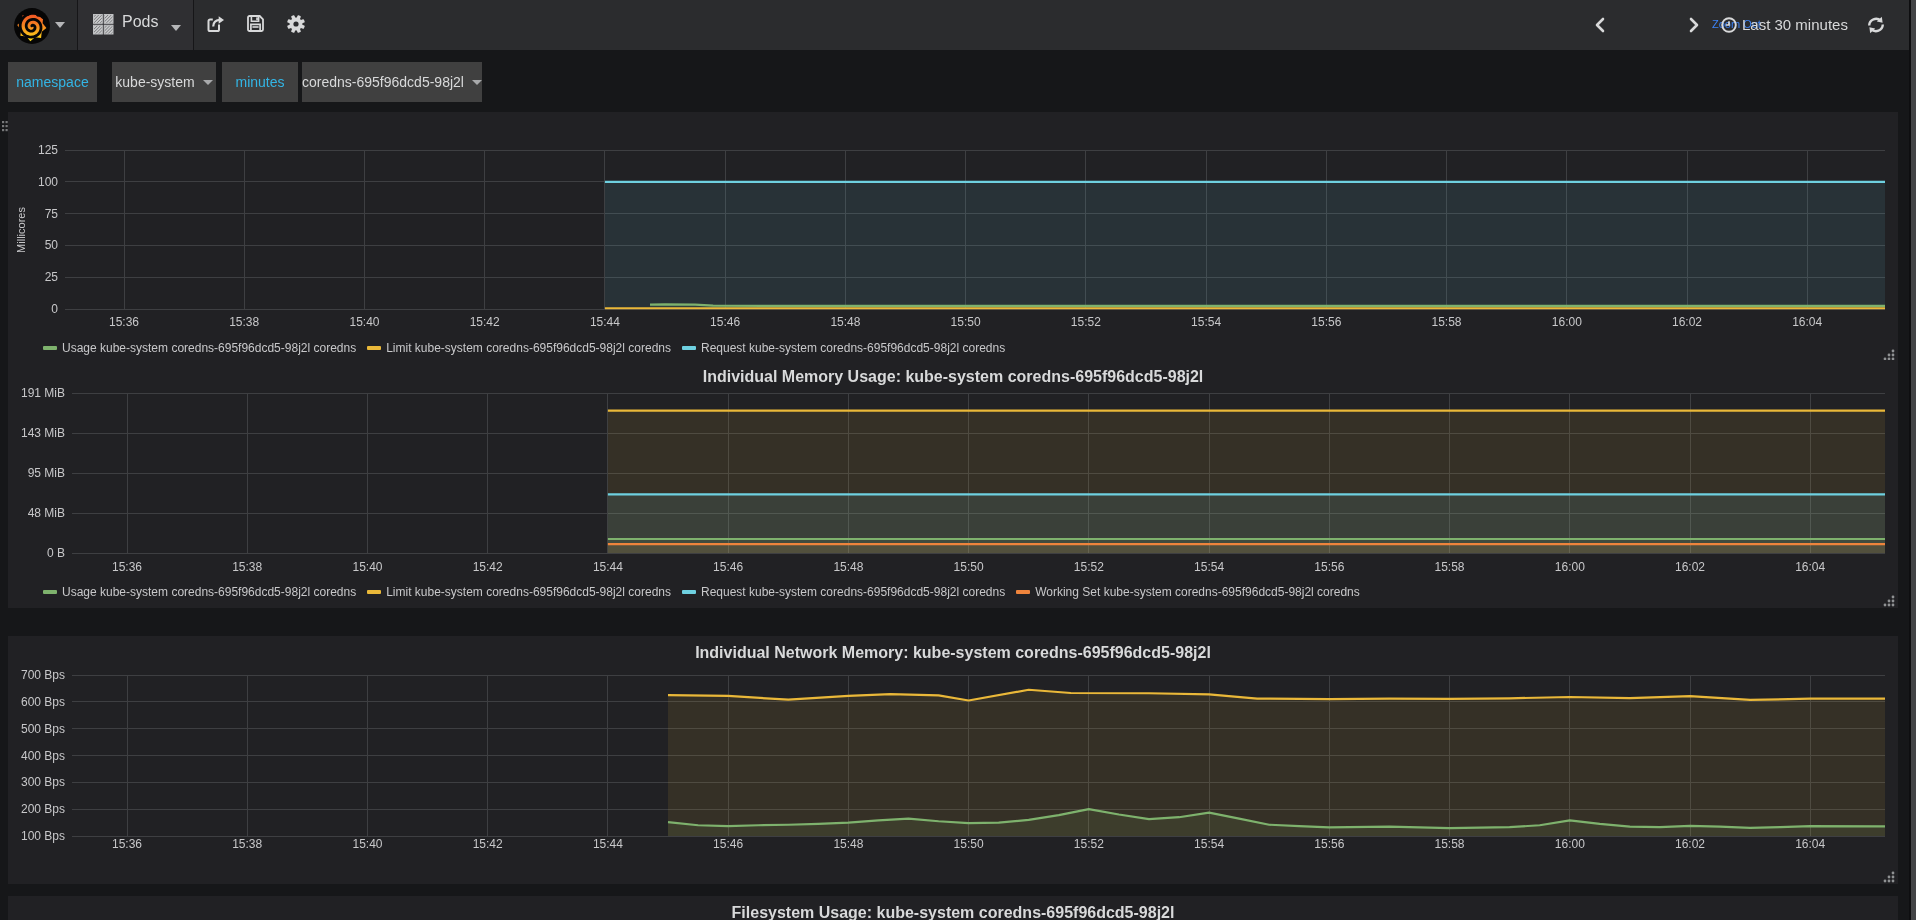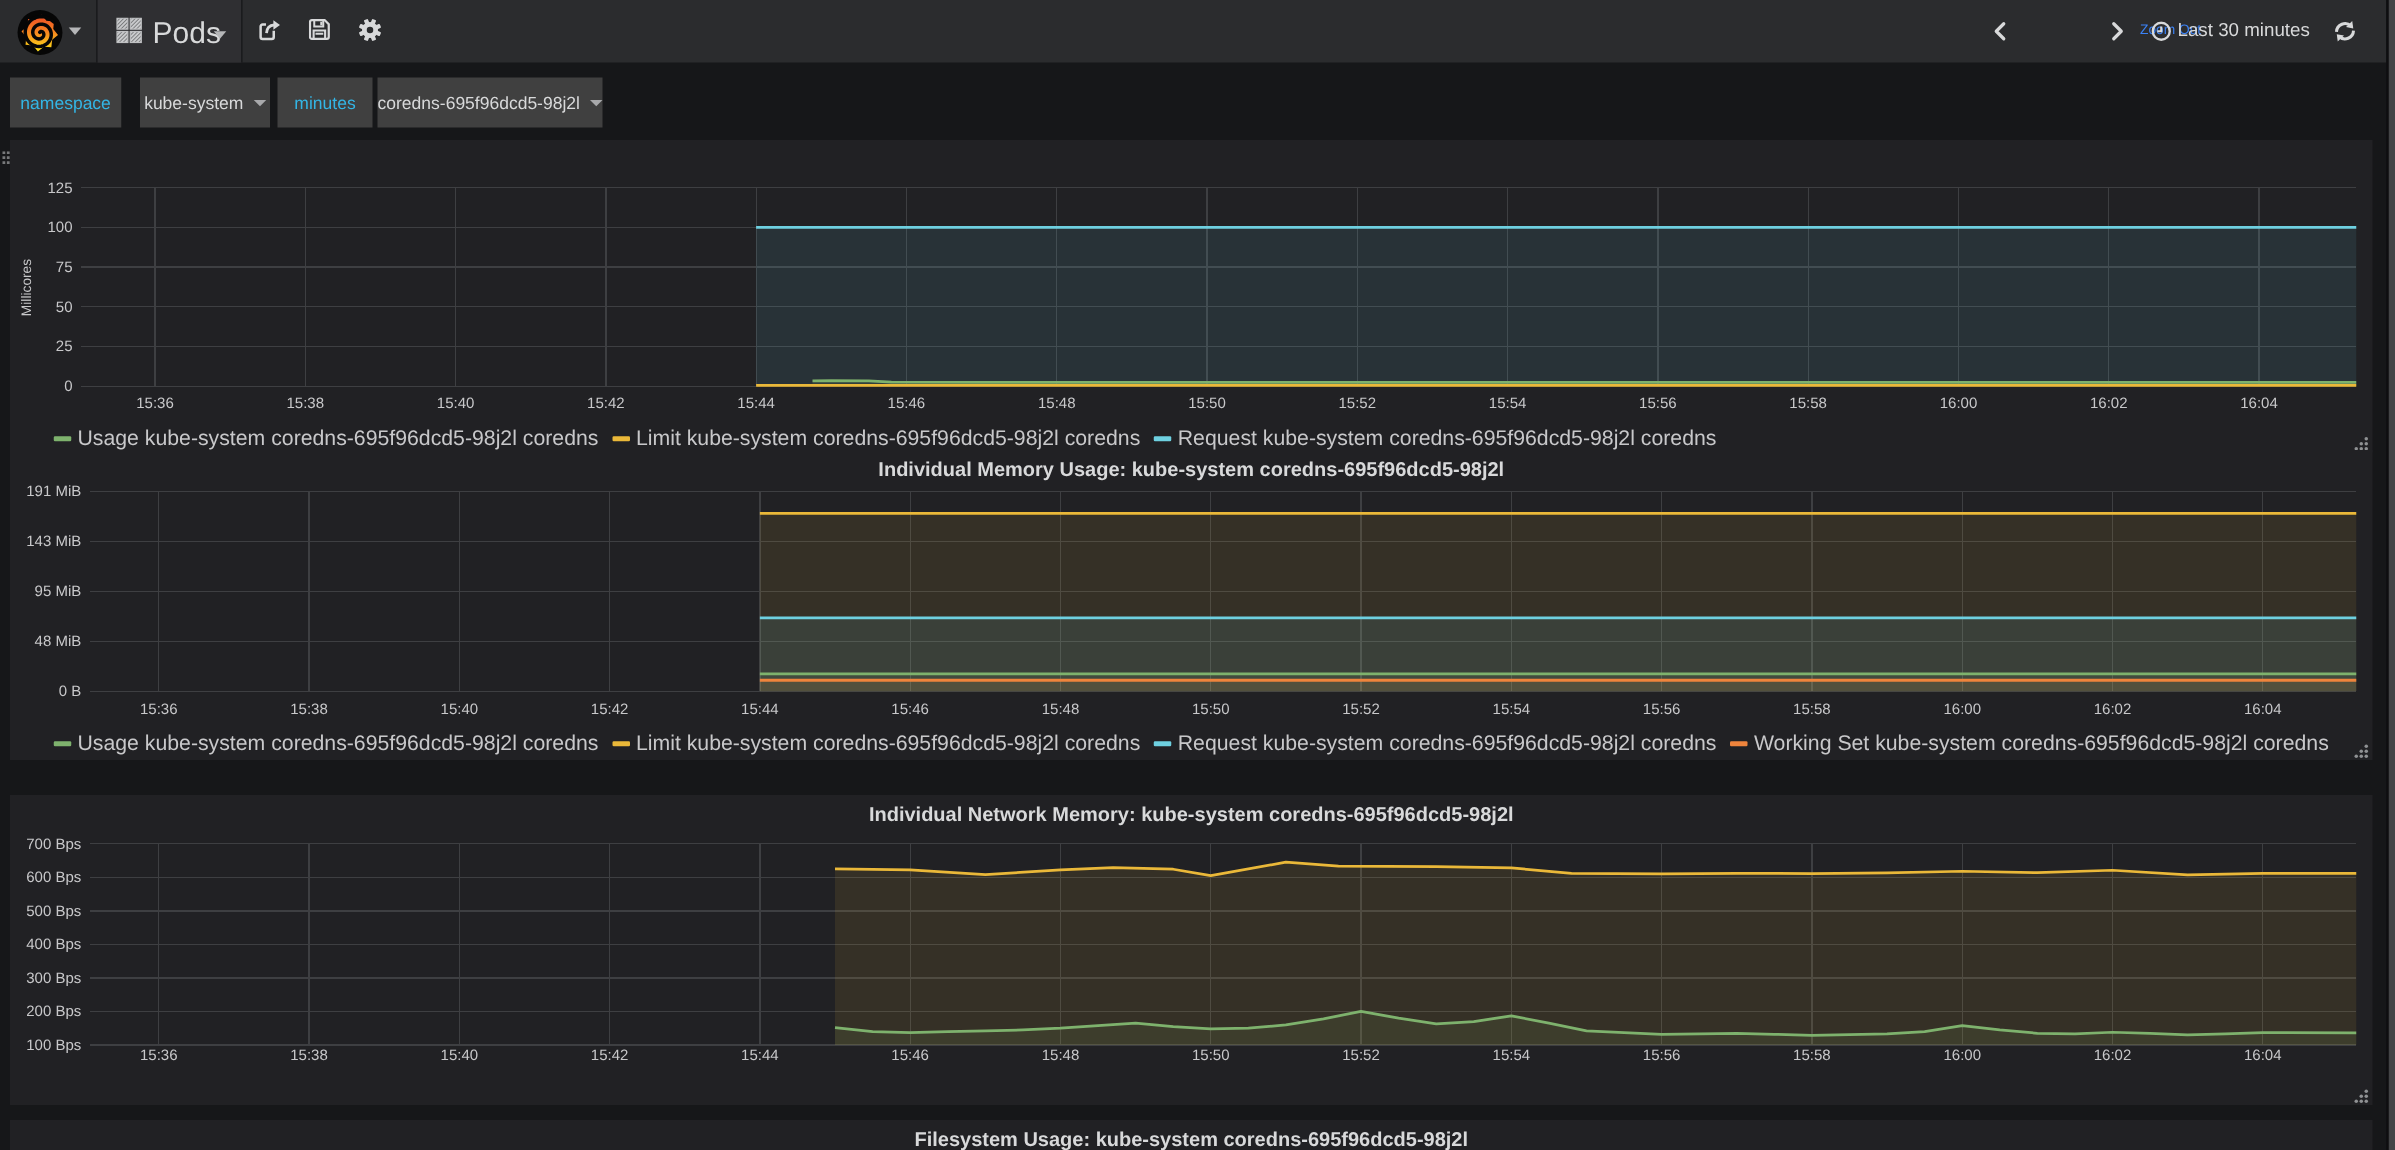--- a/index.html
+++ b/index.html
@@ -1,20 +1,20 @@
 <!DOCTYPE html>
 <html><head><meta charset="utf-8"><style>
 * { margin:0; padding:0; box-sizing:border-box; }
 html,body { width:1916px; height:920px; background:#161719; overflow:hidden;
   font-family:"Liberation Sans", sans-serif; }
 .abs { position:absolute; }
 .panel { position:absolute; left:8px; width:1890px; background:#212124; }
 .ptitle { position:absolute; left:0; right:0; text-align:center;
   font-size:16px; font-weight:bold; color:#d8d9da; letter-spacing:0; }
-.legend { position:absolute; display:flex; align-items:flex-end; font-size:17px; color:#c8c8ca; }
+.legend { position:absolute; display:flex; align-items:flex-end; font-size:12px; color:#c8c8ca; }
 .litem { display:flex; align-items:center; margin-right:11px; white-space:nowrap;}
 .ldash { width:14px; height:4px; border-radius:1px; margin-right:5px; display:inline-block;}
 .vbox { position:absolute; top:62px; height:40px; background:#404040;
   display:flex; align-items:center; justify-content:center; font-size:14px; }
 .caret { display:inline-block; width:0; height:0; border-left:5px solid transparent;
   border-right:5px solid transparent; border-top:5px solid #a8a9ab; margin-left:8px; }
 </style></head><body>
 
 <div class="abs" style="left:0;top:0;width:1909px;height:50px;background:#2b2c2e"></div>
 <div class="abs" style="left:78px;top:0;width:115px;height:50px;background:#2f2f32"></div>
@@ -38,21 +38,21 @@
       <pattern id="hatch" width="2.2" height="2.2" patternUnits="userSpaceOnUse" patternTransform="rotate(45)">
 <rect width="2.2" height="2.2" fill="#c9cacc"></rect>
         <line x1="0" y1="0" x2="0" y2="2.2" stroke="#47474a" stroke-width="0.9"></line>
 </pattern>
     </defs>
 <rect x="0.5" y="0.5" width="8.8" height="8.8" fill="url(#hatch)" stroke="#c0c1c3" stroke-width="1"></rect>
 <rect x="11.2" y="0.5" width="8.8" height="8.8" fill="url(#hatch)" stroke="#c0c1c3" stroke-width="1"></rect>
 <rect x="0.5" y="11.2" width="8.8" height="8.8" fill="url(#hatch)" stroke="#c0c1c3" stroke-width="1"></rect>
 <rect x="11.2" y="11.2" width="8.8" height="8.8" fill="url(#hatch)" stroke="#c0c1c3" stroke-width="1"></rect>
 </svg>
-<div class="abs" style="left:122px;top:13px;font-size:24px;color:#d8d9da">Pods</div>
+<div class="abs" style="left:122px;top:13px;font-size:16px;color:#d8d9da">Pods</div>
 <div class="abs" style="left:171px;top:25px;width:0;height:0;border-left:5px solid transparent;border-right:5px solid transparent;border-top:6px solid #b5b6b8"></div>
 <svg class="abs" style="left:207px;top:15px" width="17" height="18" viewBox="0 0 17 18">
 <path d="M12,9.5 v5 a1.6,1.6 0 0 1 -1.6,1.6 h-7.3 a1.6,1.6 0 0 1 -1.6,-1.6 v-8.3 a1.6,1.6 0 0 1 1.6,-1.6 h2.7" fill="none" stroke="#d8d9da" stroke-width="2"></path>
 <path d="M6.2,11.5 c0.2,-4.3 2.6,-6.3 6.3,-6.6" fill="none" stroke="#d8d9da" stroke-width="2.2"></path>
 <polygon points="11.7,1.2 17,4.9 11.7,8.7" fill="#d8d9da"></polygon>
 </svg>
 <svg class="abs" style="left:247px;top:15px" width="17" height="17" viewBox="0 0 17 17">
 <path d="M1,2.5 a1.5,1.5 0 0 1 1.5,-1.5 h10.2 l3.3,3.3 v10.2 a1.5,1.5 0 0 1 -1.5,1.5 h-12 a1.5,1.5 0 0 1 -1.5,-1.5 z" fill="none" stroke="#d8d9da" stroke-width="1.8"></path>
 <path d="M4.4,1.6 v4.6 h7.2 v-4.6" fill="none" stroke="#d8d9da" stroke-width="1.6"></path>
 <rect x="9.2" y="2.4" width="1.7" height="2.8" fill="#d8d9da"></rect>

